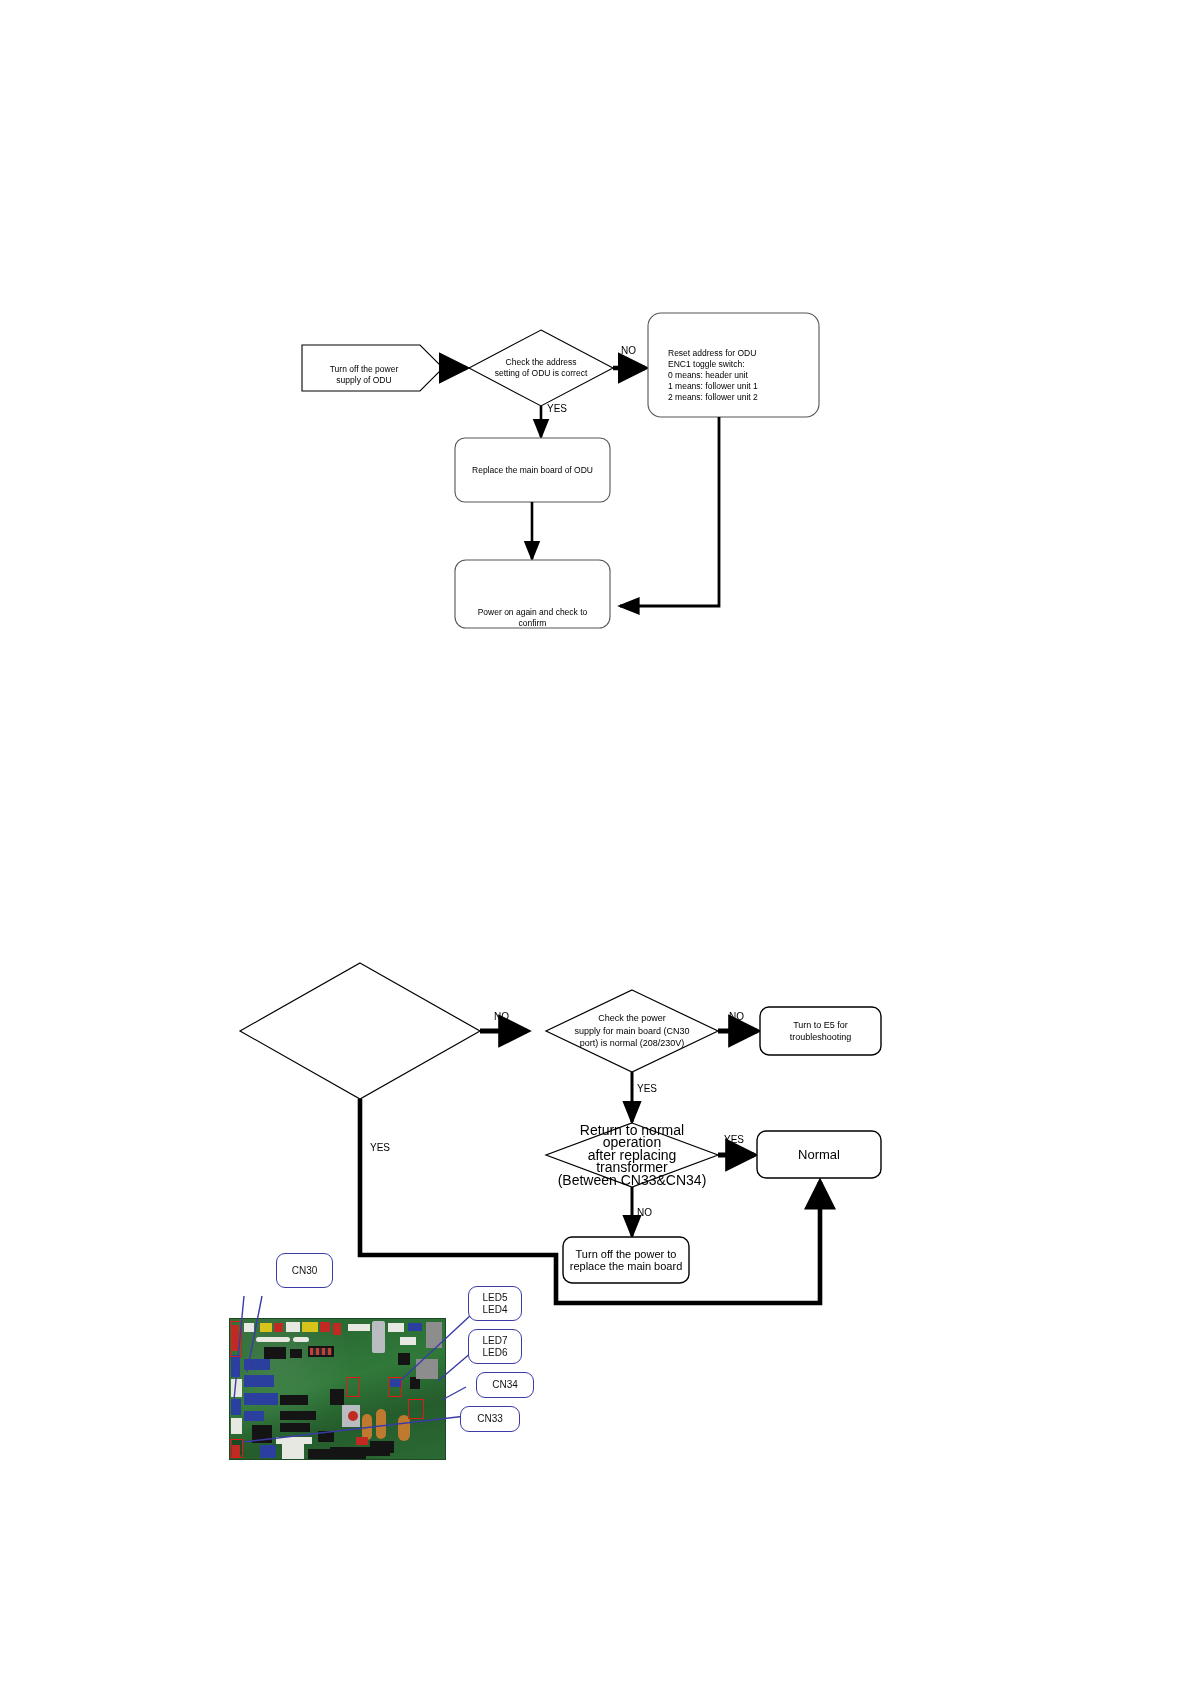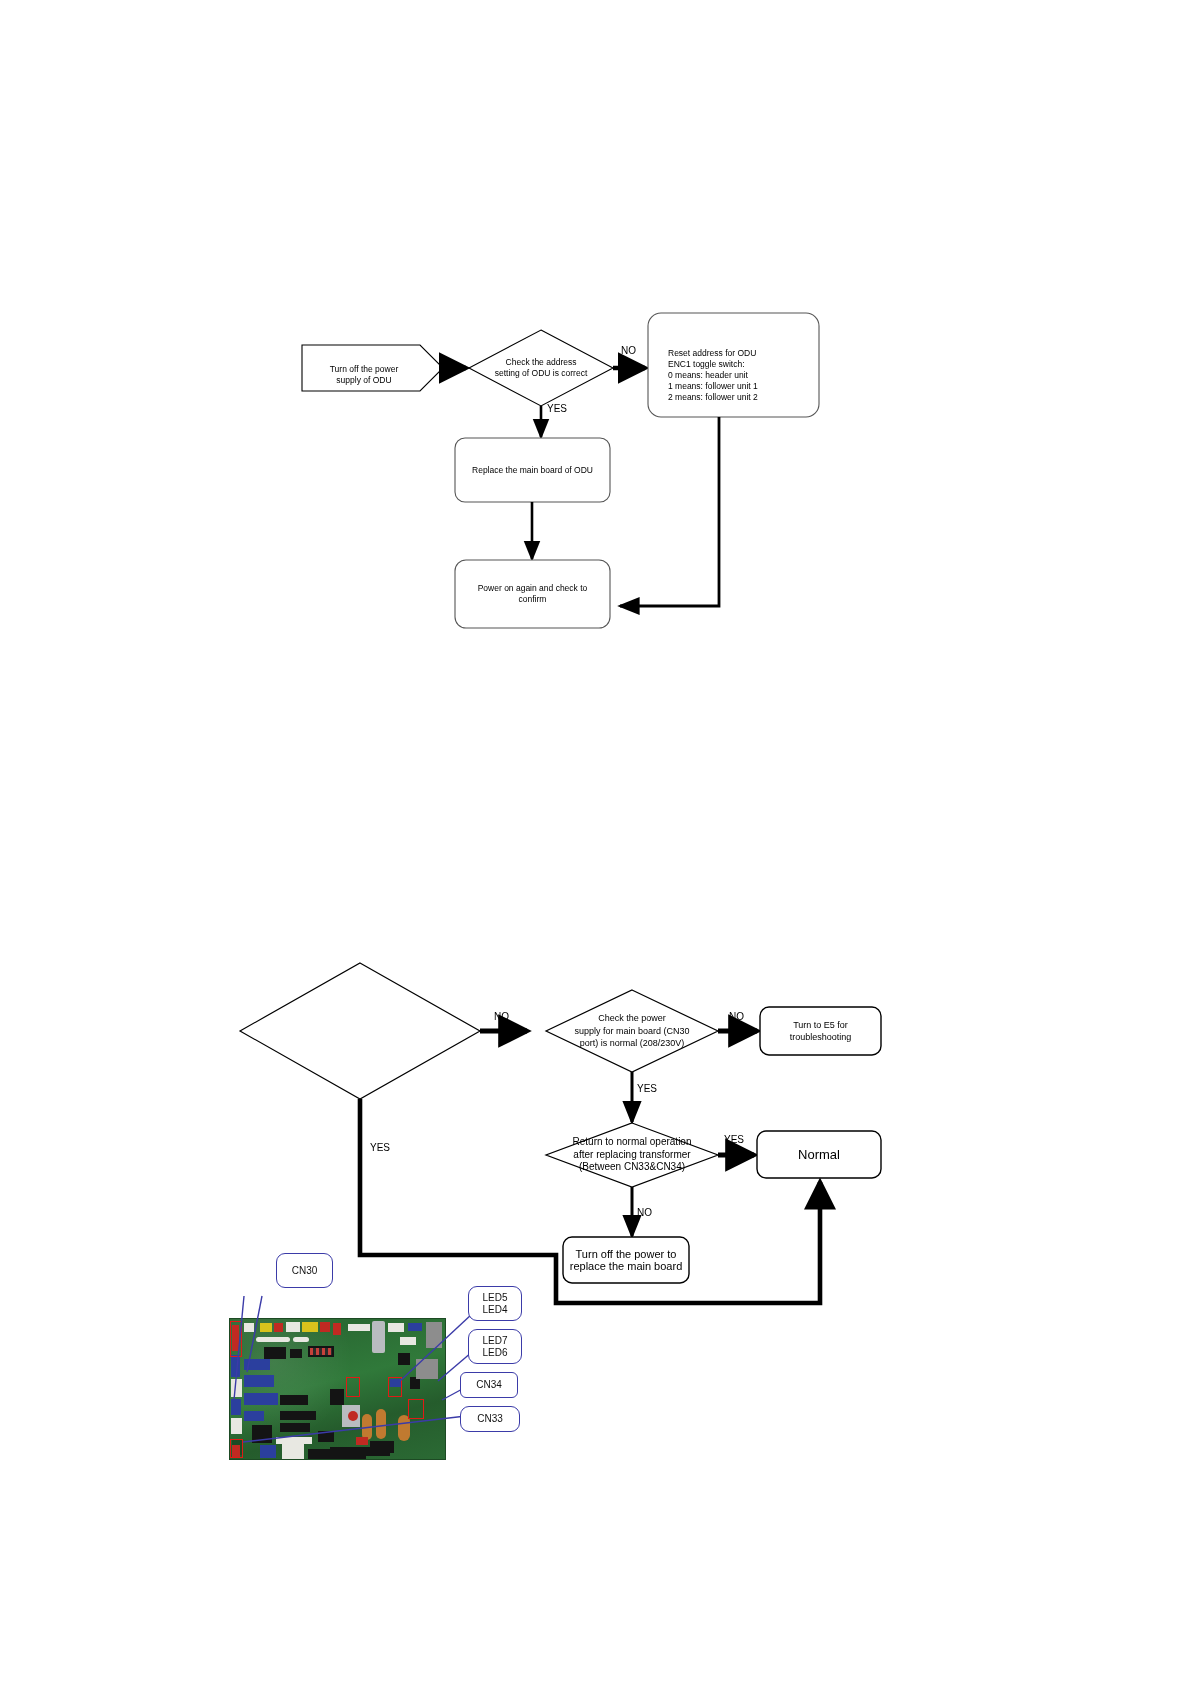--- a/index.html
+++ b/index.html
@@ -185,35 +185,35 @@
 setting of ODU is correct</div>
 
   <div class="node-text left" style="left:668px; top:348px; width:150px; height:66px; align-items:flex-start;">Reset address for ODU
 ENC1 toggle switch:
 0 means: header unit
 1 means: follower unit 1
 2 means: follower unit 2</div>
 
   <div class="node-text" style="left:458px; top:438px; width:149px; height:64px;">Replace the main board of ODU</div>
 
-  <div class="node-text" style="left:458px; top:560px; width:149px; height:68px;">Power on again and check to
+  <div class="node-text" style="left:458px; top:584px; width:149px; height:68px;">Power on again and check to
 confirm</div>
 
   <div class="edge-label" style="left:621px; top:345px;">NO</div>
   <div class="edge-label" style="left:547px; top:403px;">YES</div>
 
 
   <div class="node-text" style="left:553px; top:1006px; width:158px; height:50px; font-size:9px; line-height:12.5px;">Check the power
 supply for main board (CN30
 port) is normal (208/230V)</div>
 
   <div class="node-text" style="left:763px; top:1007px; width:115px; height:48px; font-size:9px; line-height:12.5px;">Turn to E5 for
 troubleshooting</div>
 
-  <div class="node-text" style="left:553px; top:1130px; width:158px; height:50px; font-size:10px; line-height:12.5px;">Return to normal operation
+  <div class="node-text" style="left:553px; top:1130px; width:158px; height:50px; font-size:14px; line-height:12.5px;">Return to normal operation
 after replacing transformer
 (Between CN33&amp;CN34)</div>
 
   <div class="node-text" style="left:760px; top:1131px; width:118px; height:47px; font-size:13px;">Normal</div>
 
   <div class="node-text" style="left:566px; top:1237px; width:120px; height:46px; font-size:11px; line-height:12.5px;">Turn off the power to
 replace the main board</div>
 
   <div class="edge-label" style="left:494px; top:1011px;">NO</div>
   <div class="edge-label" style="left:370px; top:1142px;">YES</div>
@@ -307,17 +307,17 @@
   </svg>
 
   <div class="callout" style="left:231px; top:1253px; width:55px; height:33px;margin-left:45px;">CN30</div>
 
   <div class="callout" style="left:468px; top:1286px; width:52px; height:33px;">LED5
 LED4</div>
 
   <div class="callout" style="left:468px; top:1329px; width:52px; height:33px;">LED7
 LED6</div>
 
-  <div class="callout" style="left:460px; top:1372px; width:56px; height:24px;border-radius:6px;">CN34</div>
+  <div class="callout" style="left:476px; top:1372px; width:56px; height:24px;">CN34</div>
 
   <div class="callout" style="left:460px; top:1406px; width:58px; height:24px;">CN33</div>
 
 </div>
 
 </body></html>

